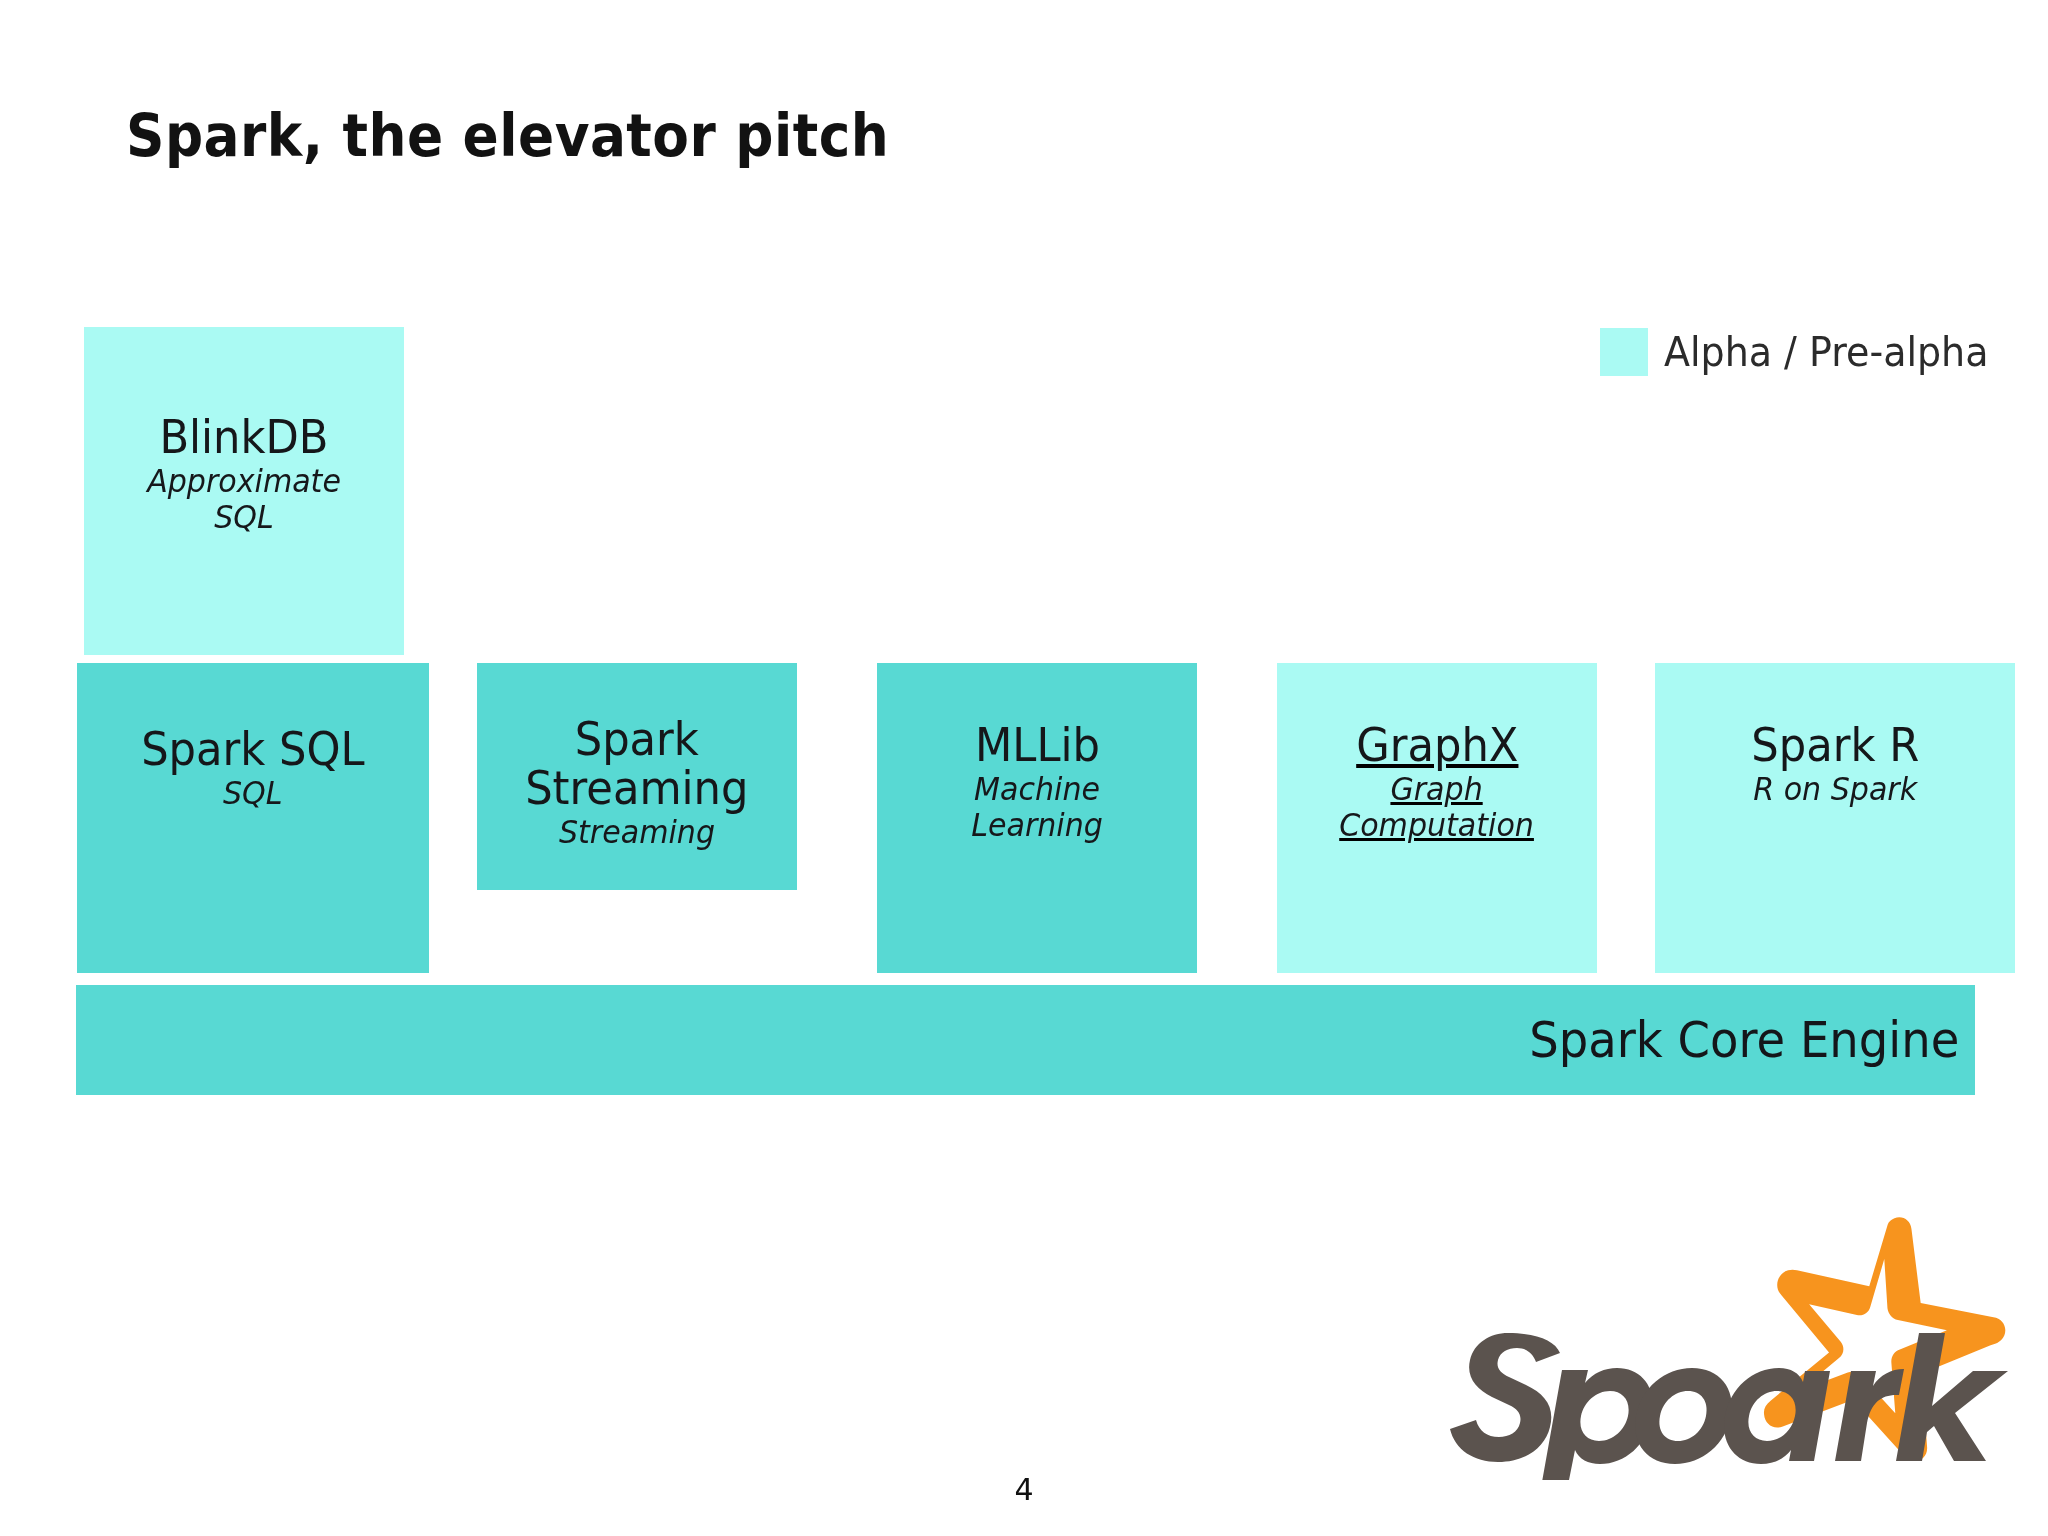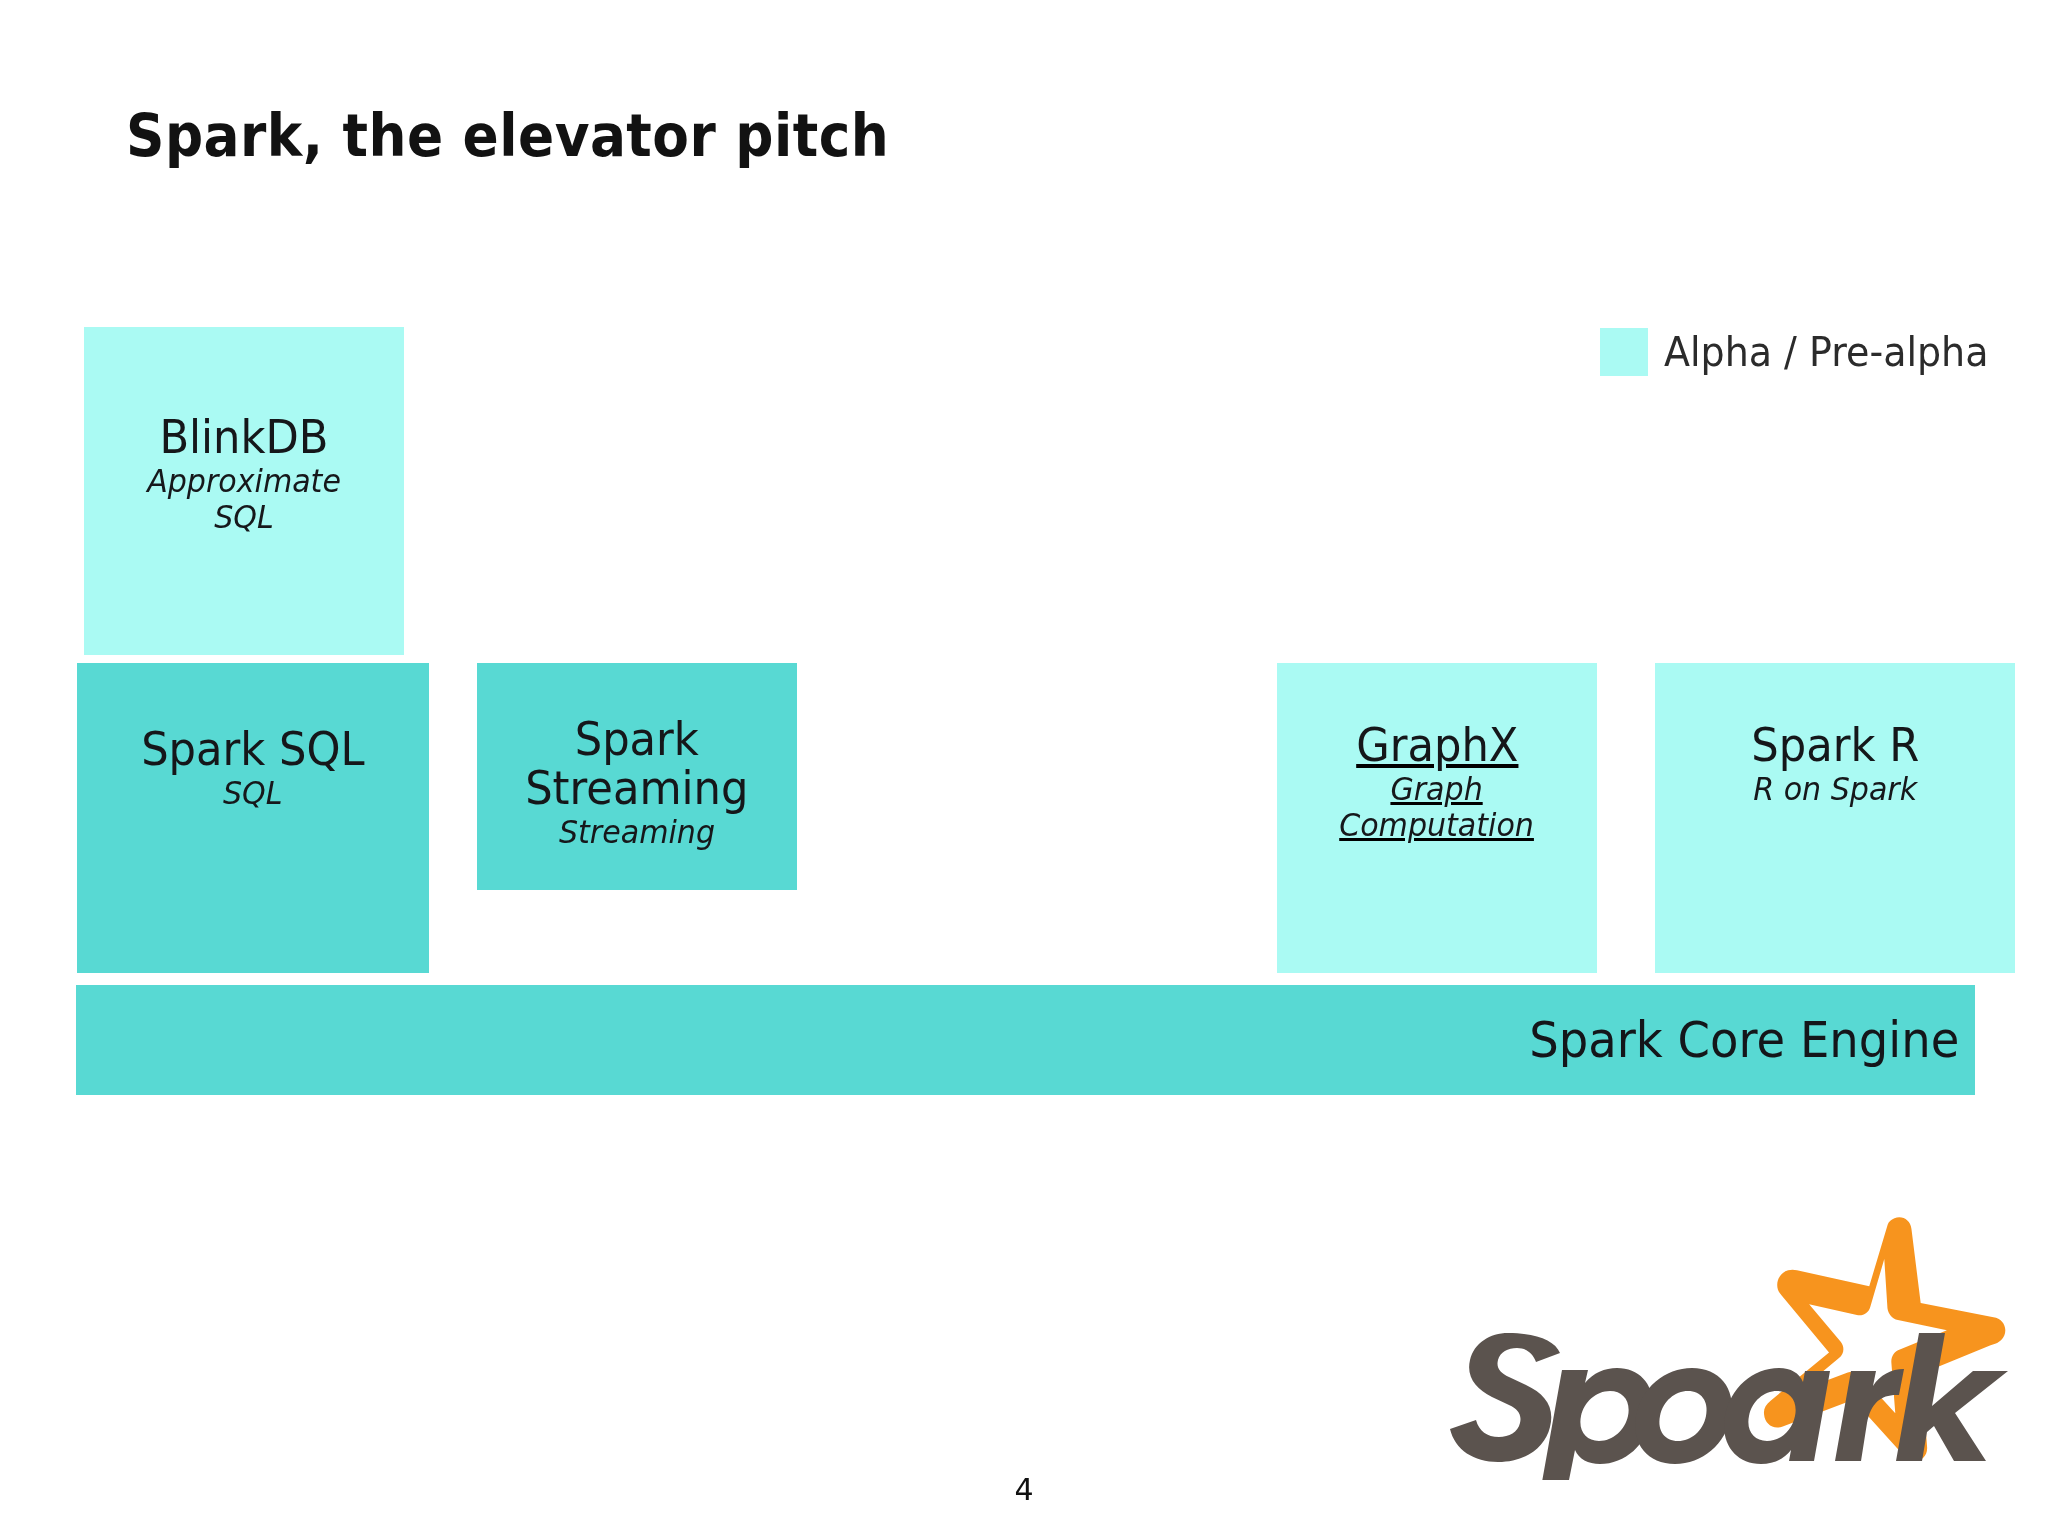--- a/index.html
+++ b/index.html
@@ -159,20 +159,25 @@
     <div class="mod-title">Spark SQL</div>
     <div class="mod-sub">SQL</div>
   </div>
 
   <div class="mod-box" id="box-streaming" style="background:#58d9d3;">
     <div class="mod-title">Spark
 Streaming</div>
     <div class="mod-sub">Streaming</div>
   </div>
 
+  <div class="mod-box" id="box-mllib" style="background:#58d9d3;">
+    <div class="mod-title">MLLib</div>
+    <div class="mod-sub">Machine
+Learning</div>
+  </div>
 
   <div class="mod-box" id="box-graphx" style="background:#aafaf3;">
     <div class="mod-title">GraphX</div>
     <div class="mod-sub">Graph
 Computation</div>
   </div>
 
   <div class="mod-box" id="box-sparkr" style="background:#aafaf3;">
     <div class="mod-title">Spark R</div>
     <div class="mod-sub">R on Spark</div>

